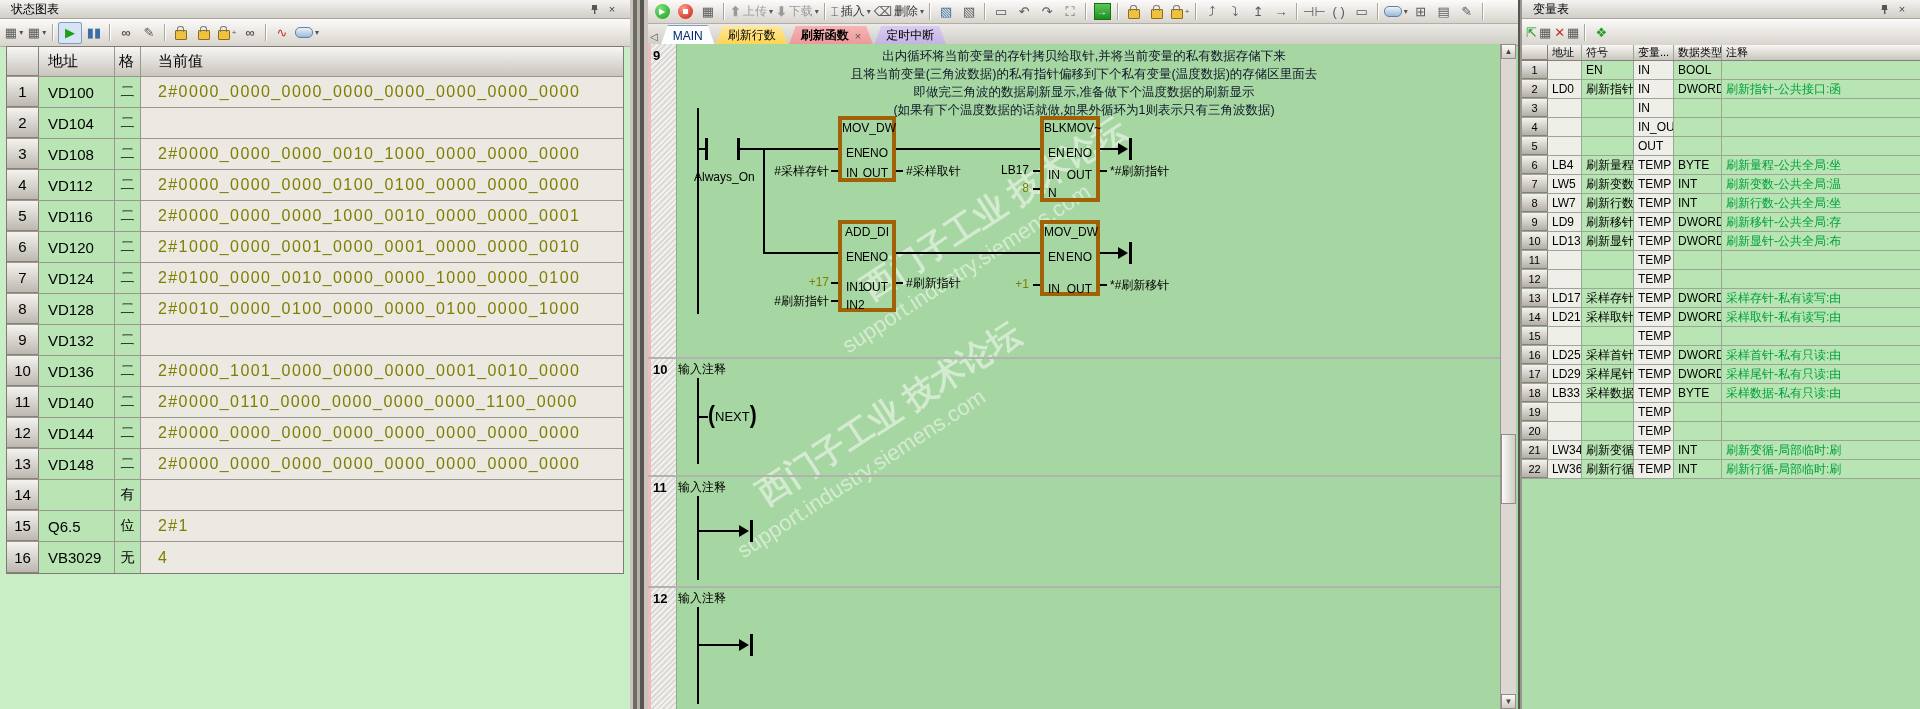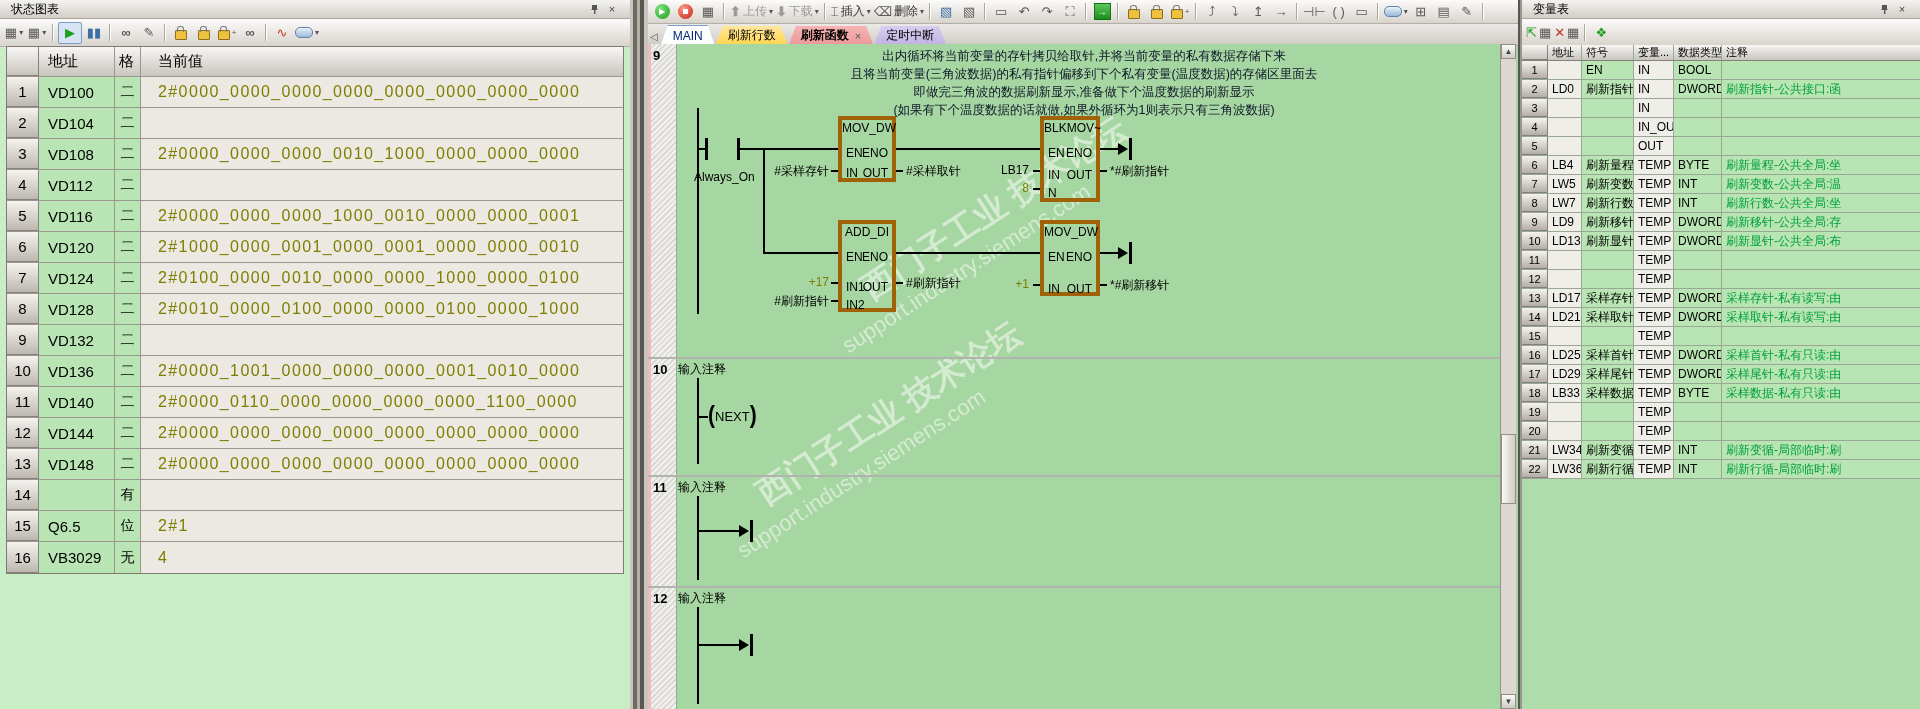--- a/index.html
+++ b/index.html
@@ -193,20 +193,21 @@
           <div class="lc lrn">3</div>
           <div class="lc laddr">VD108</div>
           <div class="lc lfmt">二</div>
           <div class="lc lval">2#0000_0000_0000_0010_1000_0000_0000_0000</div>
         </div>
 
         <div class="lrow">
           <div class="lc lrn">4</div>
           <div class="lc laddr">VD112</div>
           <div class="lc lfmt">二</div>
+          <div class="lc lval">2#0000_0000_0000_0100_0100_0000_0000_0000</div>
         </div>
 
         <div class="lrow">
           <div class="lc lrn">5</div>
           <div class="lc laddr">VD116</div>
           <div class="lc lfmt">二</div>
           <div class="lc lval">2#0000_0000_0000_1000_0010_0000_0000_0001</div>
         </div>
 
         <div class="lrow">

